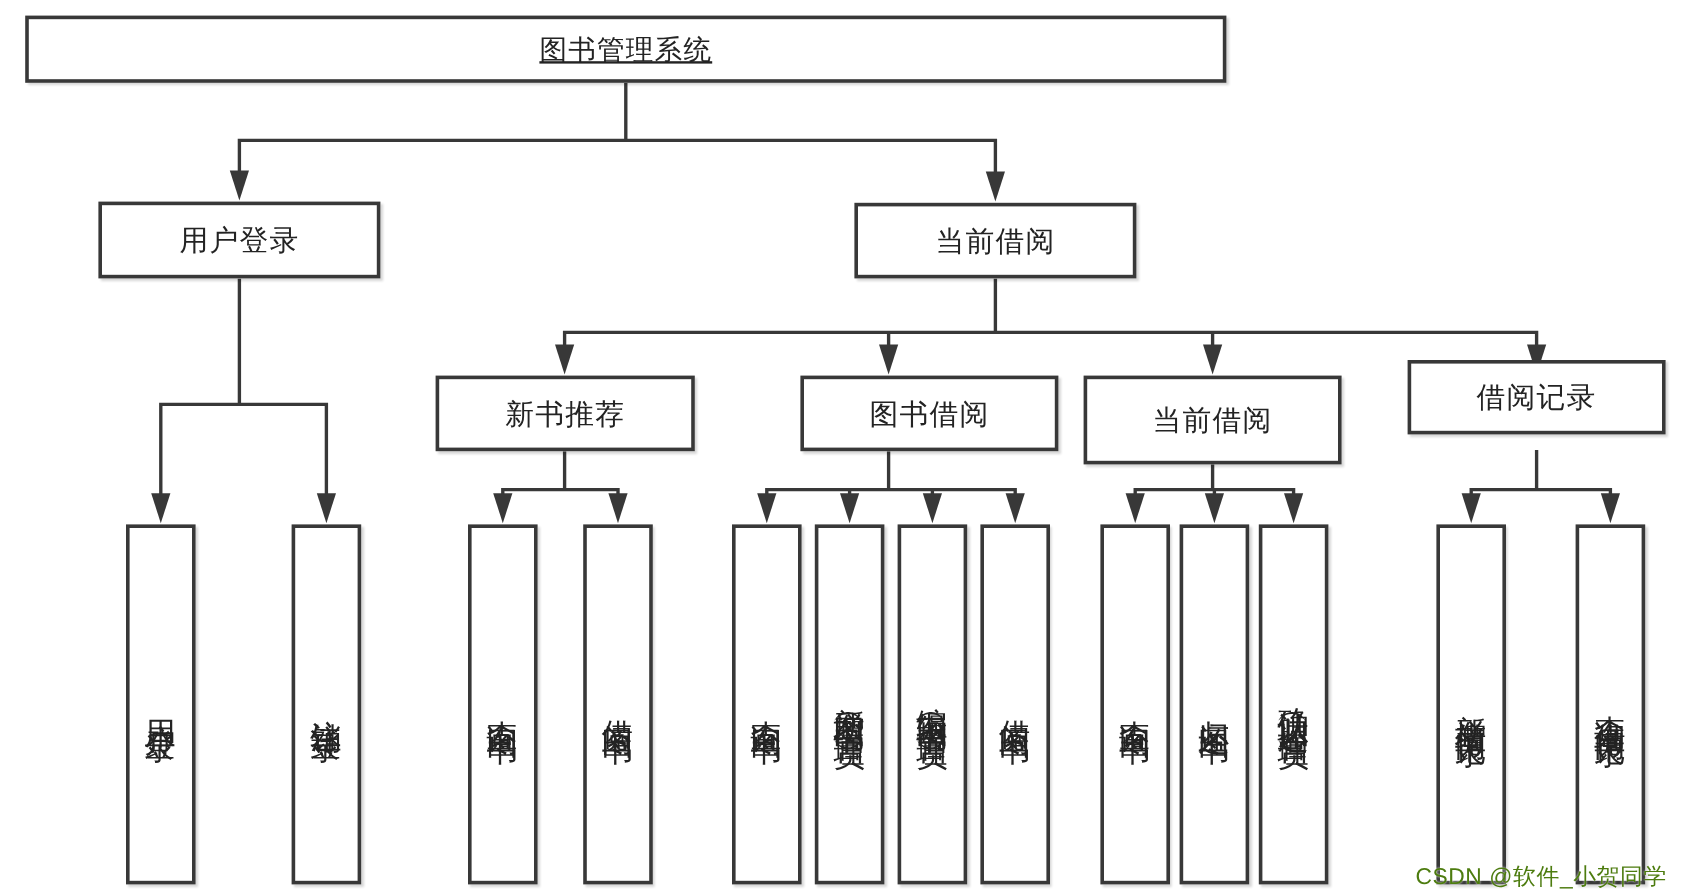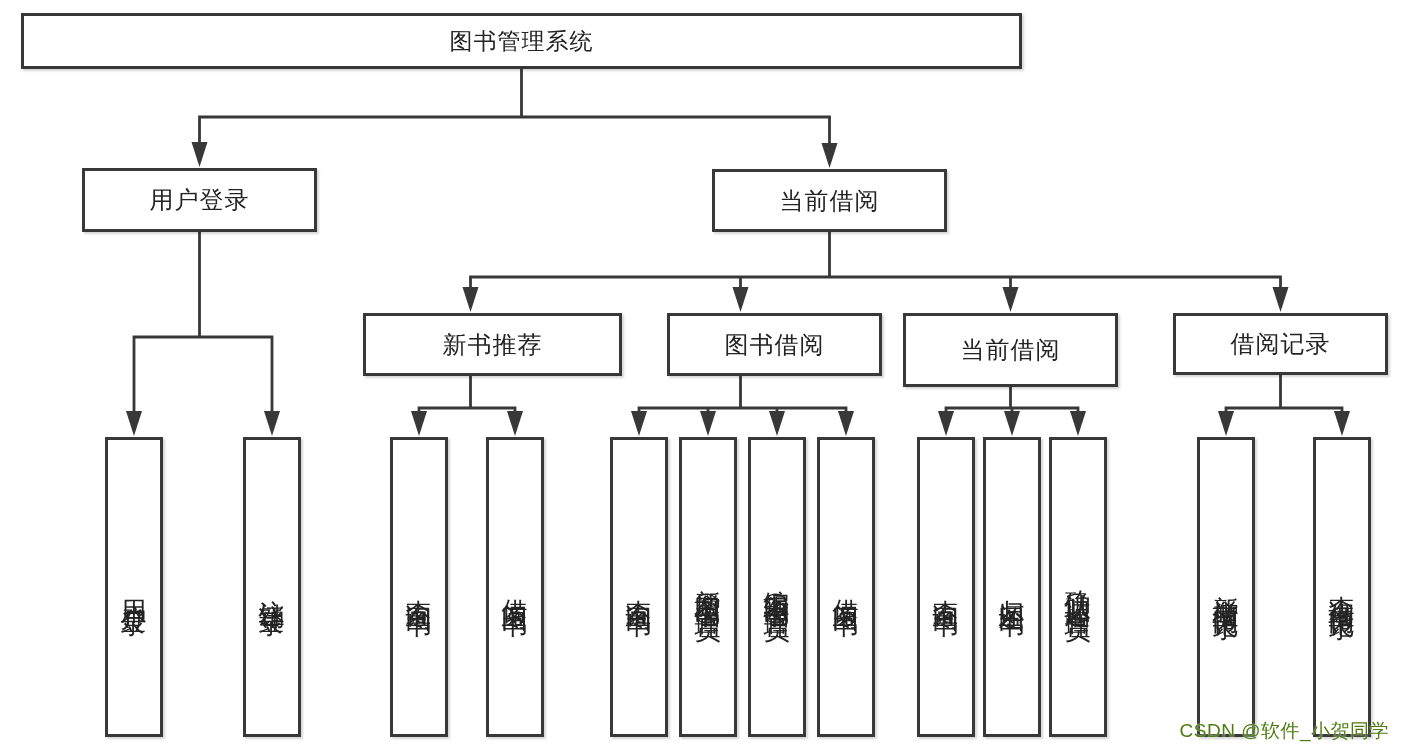--- a/index.html
+++ b/index.html
@@ -102,41 +102,41 @@
       <polygon points="769,411 785,411 777,436"></polygon>
       <polygon points="838,411 854,411 846,436"></polygon>
       <polygon points="938,411 954,411 946,436"></polygon>
       <polygon points="1004,411 1020,411 1012,436"></polygon>
       <polygon points="1070,411 1086,411 1078,436"></polygon>
       <polygon points="1218,411 1234,411 1226,436"></polygon>
       <polygon points="1334,411 1350,411 1342,436"></polygon>
     </g>
   </svg>
 
-  <div class="node h root" style="left:21px; top:13px; width:1001px; height:56px;">
+  <div class="node h root" style="left:21px; top:13px; width:1001px; height:56px;text-decoration:underline;">
     <span>图书管理系统</span>
   </div>
 
   <div class="node h" style="left:82px; top:168px; width:235px; height:64px;">
     <span>用户登录</span>
   </div>
   <div class="node h" style="left:712px; top:169px; width:235px; height:63px;">
     <span>当前借阅</span>
   </div>
 
-  <div class="node h" style="left:363px; top:313px; width:259px; height:63px;">
+  <div class="node h" style="left:363px; top:313px; width:216px; height:63px;">
     <span>新书推荐</span>
   </div>
   <div class="node h" style="left:667px; top:313px; width:215px; height:63px;">
     <span>图书借阅</span>
   </div>
   <div class="node h" style="left:903px; top:313px; width:215px; height:74px;">
     <span>当前借阅</span>
   </div>
-  <div class="node h" style="left:1173px; top:313px; width:215px; height:62px;">
+  <div class="node h" style="left:1173px; top:300px; width:215px; height:62px;">
     <span>借阅记录</span>
   </div>
 
   <div class="node v" style="left:105px; top:437px; width:58px; height:300px;">
     <span class="vtext">用户登录</span>
   </div>
   <div class="node v" style="left:243px; top:437px; width:58px; height:300px;">
     <span class="vtext">注销登录</span>
   </div>
 

